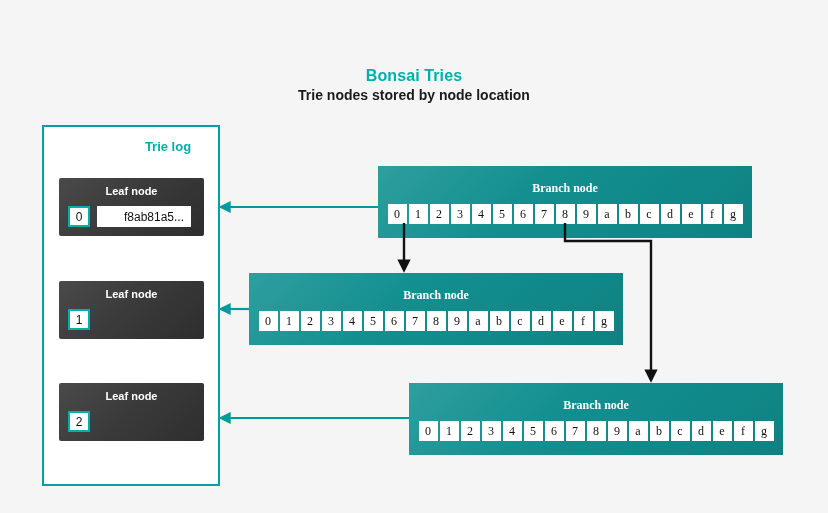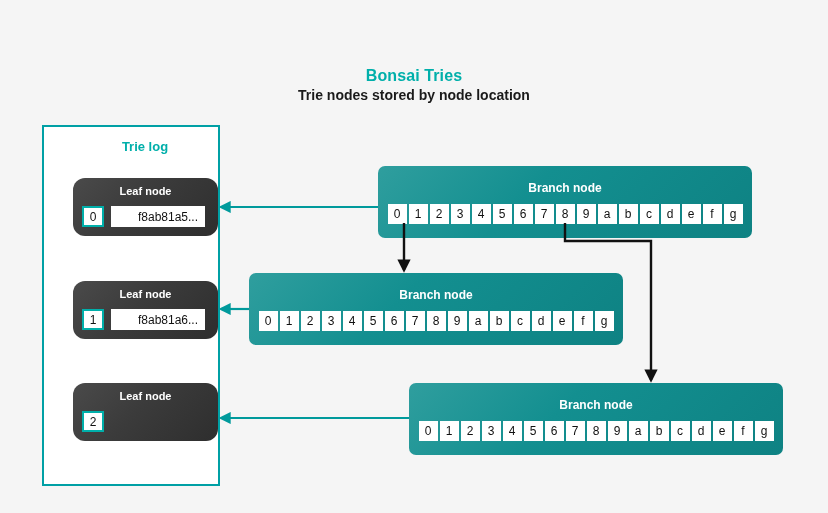--- a/index.html
+++ b/index.html
@@ -54,30 +54,31 @@
     box-sizing: border-box;
   }
   .trie-panel-title {
     position: absolute;
     left: 42px; top: 106px;
     width: 206px;
     text-align: center;
     font-size: 13px;
     font-weight: bold;
     color: #00afaa;
+    padding-left: 23px;
   }
 
   
   .leaf {
     position: absolute;
-    left: 73px;
+    left: 59px;
     width: 145px;
     height: 58px;
     background: linear-gradient(135deg, #4a4a4a 0%, #3b3b3b 45%, #2e2e2e 100%);
-    border-radius: 12px;
+    border-radius: 2px;
   }
   .leaf-title {
     position: absolute;
     left: 0; top: 7px;
     width: 145px;
     text-align: center;
     font-size: 11px;
     font-weight: bold;
     color: #ffffff;
   }
@@ -110,21 +111,22 @@
     display: flex;
     align-items: center;
     justify-content: center;
     padding-left: 20px;
   }
 
   
   .branch {
     position: absolute;
     background: linear-gradient(135deg, #2f9e9e 0%, #138f90 40%, #0e8283 100%);
-    border-radius: 7px;
+    border-radius: 0;
+    font-family: Liberation Serif, serif;
   }
   .branch-title {
     position: absolute;
     left: 0; top: 15px;
     width: 100%;
     text-align: center;
     font-size: 12px;
     font-weight: bold;
     color: #ffffff;
   }
@@ -184,21 +186,20 @@
     <div class="leaf-row">
       <div class="leaf-index">0</div>
       <div class="leaf-hash">f8ab81a5...</div>
     </div>
   </div>
 
   <div class="leaf" style="top:248px;">
     <div class="leaf-title">Leaf node</div>
     <div class="leaf-row">
       <div class="leaf-index">1</div>
-      <div class="leaf-hash">f8ab81a6...</div>
     </div>
   </div>
 
   <div class="leaf" style="top:350px;">
     <div class="leaf-title">Leaf node</div>
     <div class="leaf-row">
       <div class="leaf-index">2</div>
     </div>
   </div>
 

